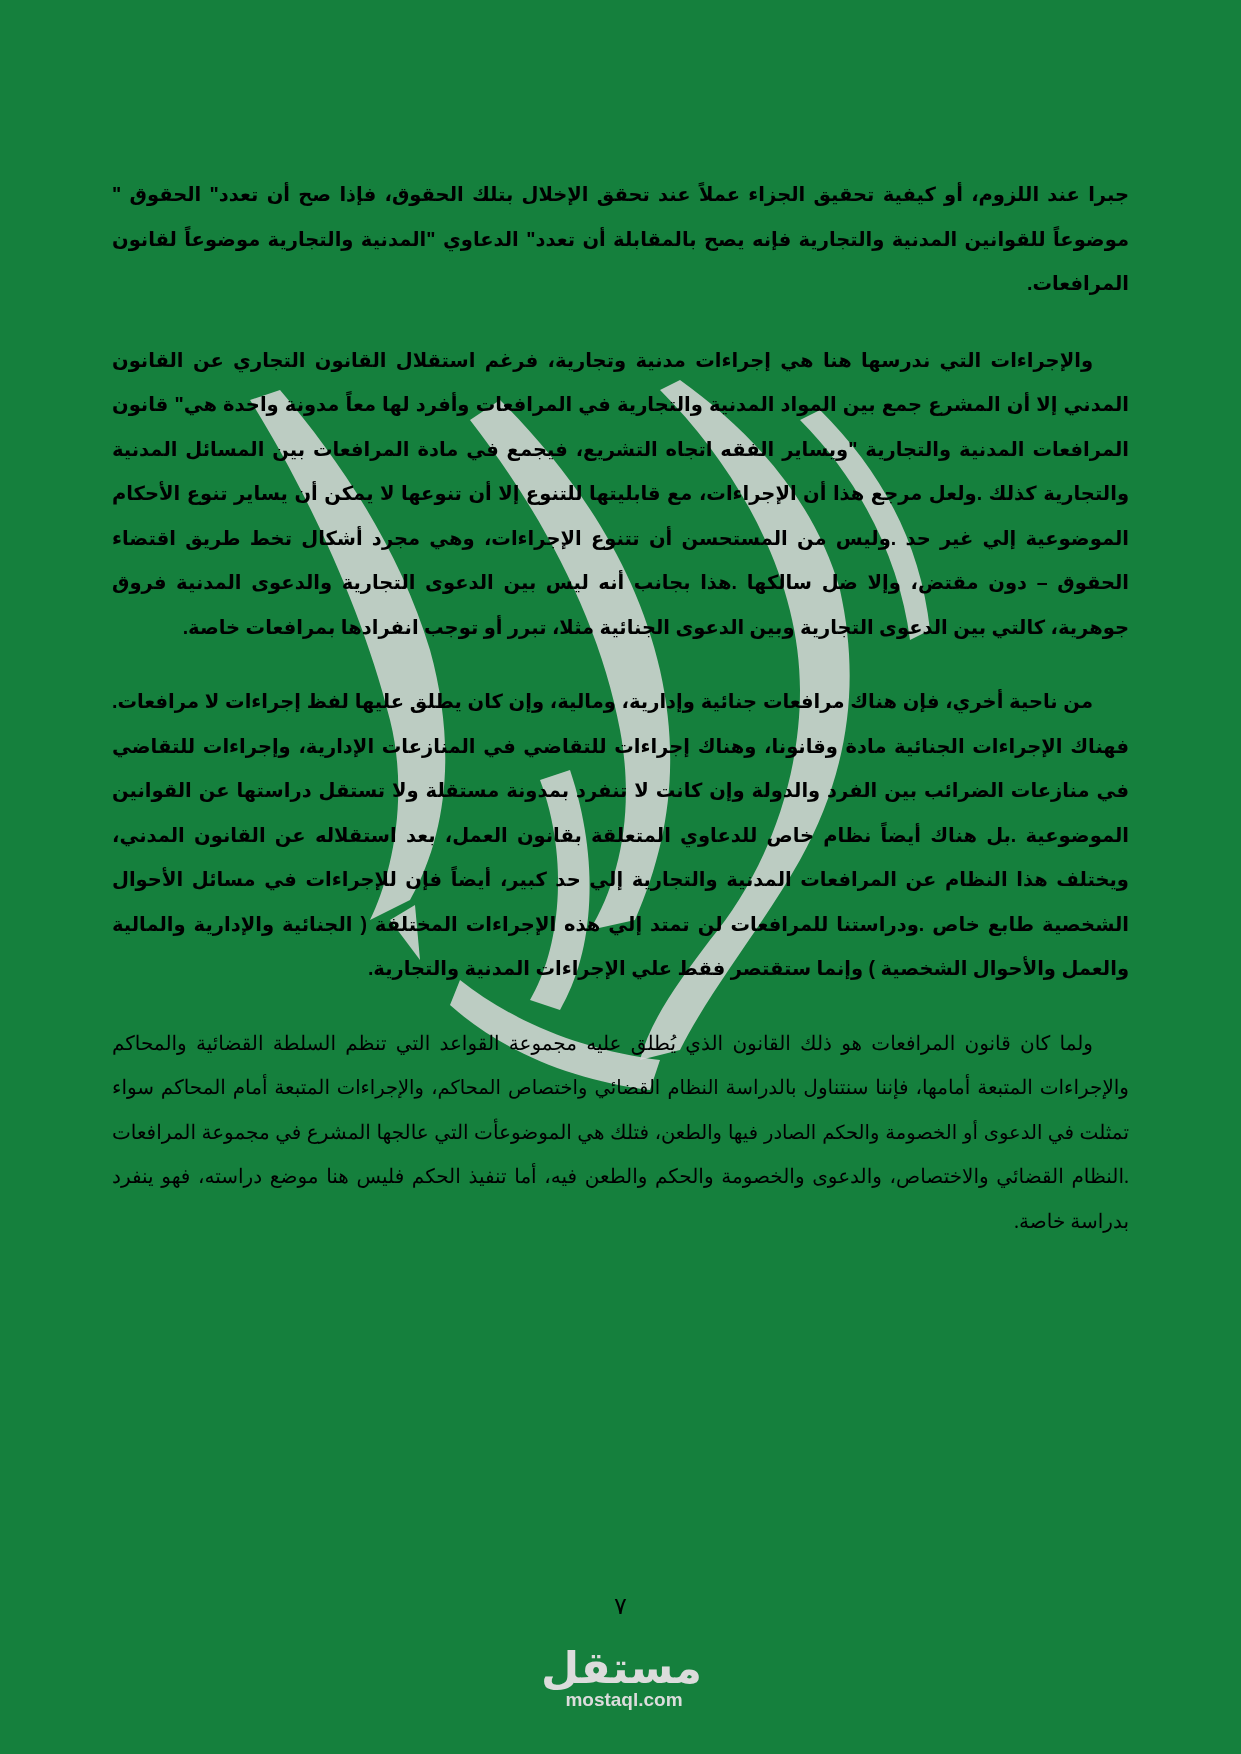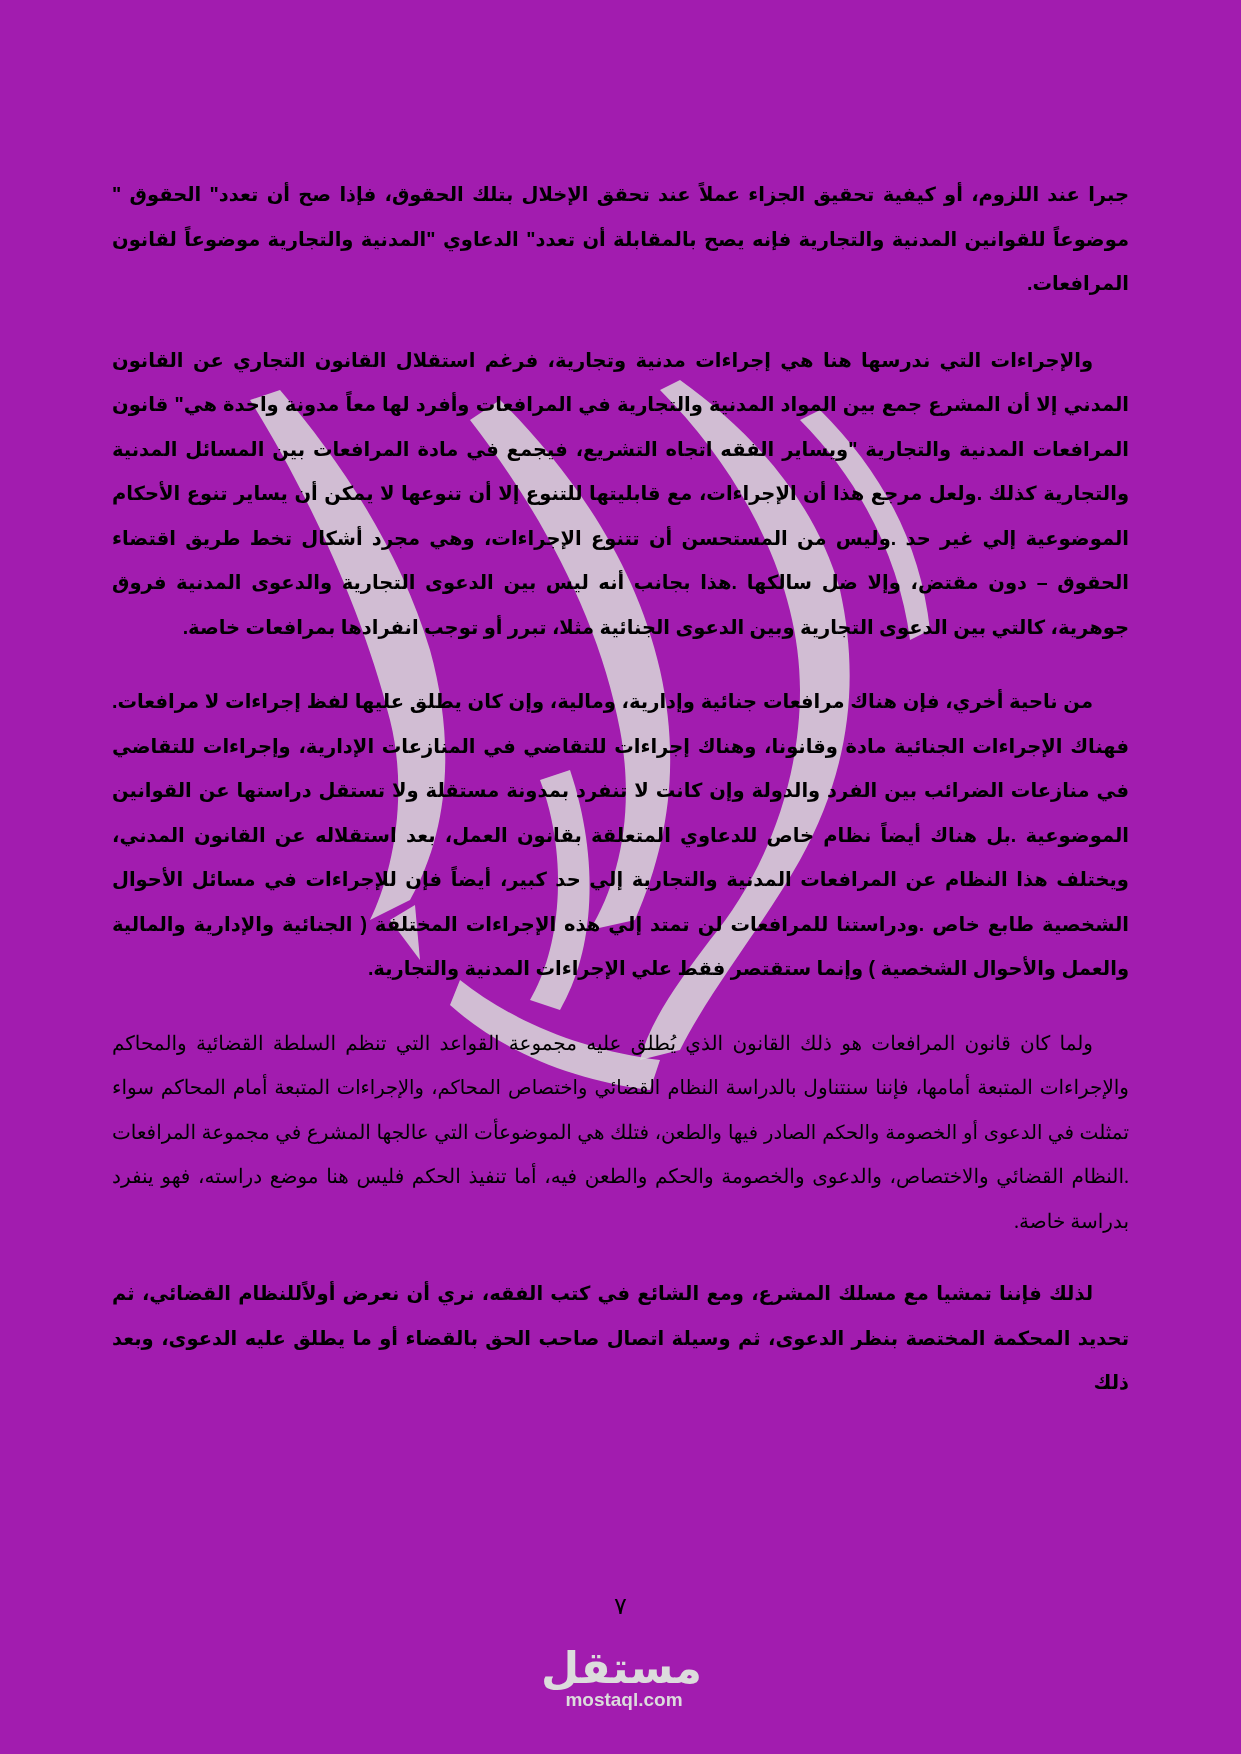--- a/index.html
+++ b/index.html
@@ -1,18 +1,18 @@
 <!DOCTYPE html>
 <html lang="ar" dir="rtl"><head>
 <meta charset="utf-8">
 <style>
   html, body { margin: 0; padding: 0; background: #ffffff; }
   body { width: 1241px; height: 1754px; position: relative; overflow: hidden; }
   .page {
-    position: absolute; left: 0; top: 0; width: 1241px; height: 1754px; background: #a21caf;
+    position: absolute; left: 0; top: 0; width: 1241px; height: 1754px; background: #15803d;
   }
   .watermark {
     position: absolute; left: 240px; top: 360px; width: 760px; height: 760px; z-index: 0; pointer-events: none;
   }
   .text-area {
     position: absolute; left: 112px; right: 112px; top: 172px;
     direction: rtl; text-align: justify; z-index: 1; color: #000;
   }
   .para {
     margin: 0; font-size: 19.5px; line-height: 44.5px; text-align: justify; text-align-last: right;
@@ -55,21 +55,20 @@
       <path d="M300 420 C 330 500, 320 590, 290 640 L 320 650 C 355 590, 360 500, 330 410 Z"></path>
       <path d="M220 620 C 270 660, 340 690, 420 700 L 410 730 C 330 720, 260 690, 210 645 Z"></path>
     </g>
   </svg>
 
   <div class="text-area">
     <p class="para bold p1">جبرا عند اللزوم، أو كيفية تحقيق الجزاء عملاً عند تحقق الإخلال بتلك الحقوق، فإذا صح أن تعدد" الحقوق " موضوعاً للقوانين المدنية والتجارية فإنه يصح بالمقابلة أن تعدد" الدعاوي "المدنية والتجارية موضوعاً لقانون المرافعات.</p>
     <p class="para bold indent p2">والإجراءات التي ندرسها هنا هي إجراءات مدنية وتجارية، فرغم استقلال القانون التجاري عن القانون المدني إلا أن المشرع جمع بين المواد المدنية والتجارية في المرافعات وأفرد لها معاً مدونة واحدة هي" قانون المرافعات المدنية والتجارية "ويساير الفقه اتجاه التشريع، فيجمع في مادة المرافعات بين المسائل المدنية والتجارية كذلك .ولعل مرجع هذا أن الإجراءات، مع قابليتها للتنوع إلا أن تنوعها لا يمكن أن يساير تنوع الأحكام الموضوعية إلي غير حد .وليس من المستحسن أن تتنوع الإجراءات، وهي مجرد أشكال تخط طريق اقتضاء الحقوق – دون مقتض، وإلا ضل سالكها .هذا بجانب أنه ليس بين الدعوى التجارية والدعوى المدنية فروق جوهرية، كالتي بين الدعوى التجارية وبين الدعوى الجنائية مثلا، تبرر أو توجب انفرادها بمرافعات خاصة.</p>
     <p class="para bold indent p3">من ناحية أخري، فإن هناك مرافعات جنائية وإدارية، ومالية، وإن كان يطلق عليها لفظ إجراءات لا مرافعات. فهناك الإجراءات الجنائية مادة وقانونا، وهناك إجراءات للتقاضي في المنازعات الإدارية، وإجراءات للتقاضي في منازعات الضرائب بين الفرد والدولة وإن كانت لا تنفرد بمدونة مستقلة ولا تستقل دراستها عن القوانين الموضوعية .بل هناك أيضاً نظام خاص للدعاوي المتعلقة بقانون العمل، بعد استقلاله عن القانون المدني، ويختلف هذا النظام عن المرافعات المدنية والتجارية إلي حد كبير، أيضاً فإن للإجراءات في مسائل الأحوال الشخصية طابع خاص .ودراستنا للمرافعات لن تمتد إلي هذه الإجراءات المختلفة ( الجنائية والإدارية والمالية والعمل والأحوال الشخصية ) وإنما ستقتصر فقط علي الإجراءات المدنية والتجارية.</p>
     <p class="para regular indent p4"><span>ولما كان قانون المرافعات هو ذلك القانون الذي يُطلق عليه مجموعة القواعد التي تنظم السلطة القضائية والمحاكم والإجراءات المتبعة أمامها، فإننا سنتناول بالدراسة </span><b>النظام القضائي واختصاص المحاكم، والإجراءات</b><span> المتبعة أمام المحاكم سواء تمثلت في </span><b>الدعوى أو الخصومة والحكم الصادر فيها والطعن،</b><span> فتلك هي الموضوعأت التي عالجها المشرع في مجموعة المرافعات .النظام القضائي والاختصاص، والدعوى والخصومة والحكم والطعن فيه، أما تنفيذ الحكم فليس هنا موضع دراسته، فهو ينفرد بدراسة خاصة.</span></p>
-    <p class="para bold indent">لذلك فإننا تمشيا مع مسلك المشرع، ومع الشائع في كتب الفقه، نري أن نعرض أولاًللنظام القضائي، ثم تحديد المحكمة المختصة بنظر الدعوى، ثم وسيلة اتصال صاحب الحق بالقضاء أو ما يطلق عليه الدعوى، وبعد ذلك</p>
   </div>
 
   <div class="page-number">٧</div>
 
   <div class="site-logo">
     <div class="logo-ar">مستقل</div>
     <div class="logo-en">mostaql.com</div>
   </div>
 </div>
 

